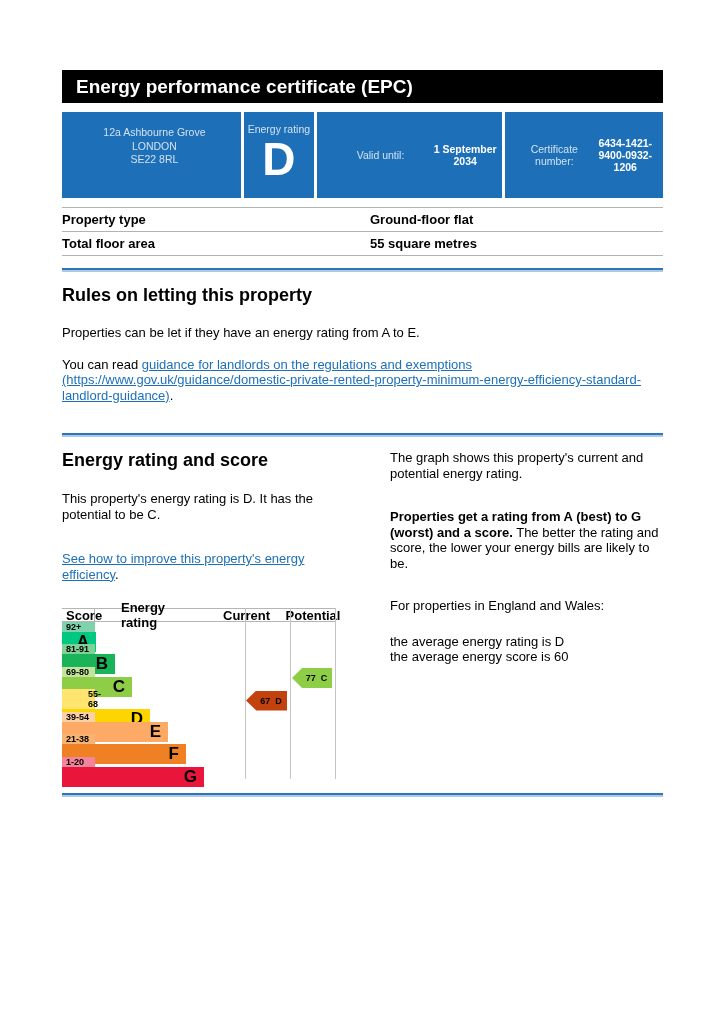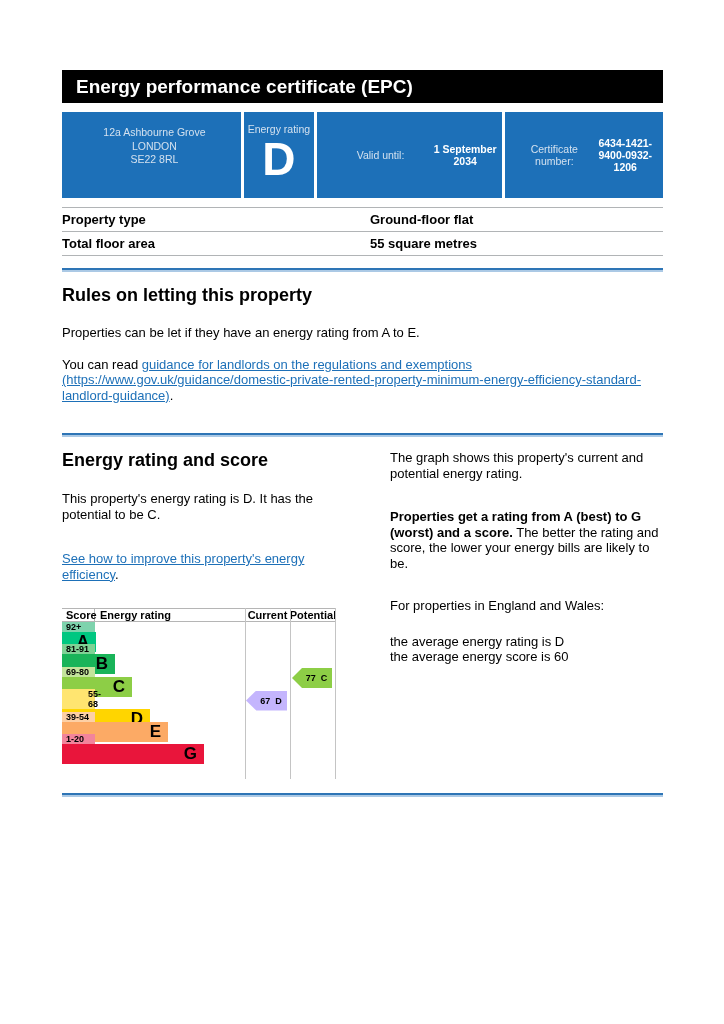--- a/index.html
+++ b/index.html
@@ -41,21 +41,21 @@
   .col-left .intro { margin-top:20px; }
   .col-left .improve { margin-top:29px; }
   .col-right .pbold { margin-top:28px; }
   .col-right .pfor { margin-top:27px; }
   .col-right .pavg { margin-top:20px; }
 
   
   .epc-chart { position:relative; width:274px; height:171px; margin-top:26px; }
   .chart-header { display:flex; align-items:stretch; height:14px; box-sizing:border-box;
                   border-top:1px solid #b5b5b5; border-bottom:1px solid #b5b5b5;
-                  font-weight:bold; font-size:11px; }
+                  font-weight:bold; font-size:13px;gap:21px; }
   .chart-header span { display:flex; align-items:center; }
   .ch-score { width:33px; padding-left:4px; box-sizing:border-box; border-right:1px solid #b5b5b5; }
   .ch-rating { flex:1; padding-left:5px; }
   .ch-current { width:45px; justify-content:center; }
   .ch-potential { width:46px; justify-content:center; }
   .band-row { display:flex; height:22.43px; box-sizing:border-box; border-bottom:1px solid #fff;flex-direction:column; }
   .band-row:last-child { border-bottom:none; }
   .score-cell { width:33px; box-sizing:border-box; padding-left:4px; font-weight:bold; font-size:9px;
                 display:flex; align-items:center; }
   .band-bar { display:flex; align-items:center; justify-content:flex-end; padding-right:7px;
@@ -146,28 +146,32 @@
               </div>
               <div class="band-row">
                 <span class="score-cell" style="background: rgb(255, 229, 112); padding-left: 26px;">55-68</span>
                 <span class="band-bar" style="background: rgb(255, 213, 0); width: 88px;">D</span>
               </div>
               <div class="band-row">
                 <span class="score-cell" style="background: rgb(253, 208, 165);">39-54</span>
                 <span class="band-bar" style="background: rgb(252, 170, 101); width: 106px;">E</span>
               </div>
               <div class="band-row">
+                <span class="score-cell" style="background: rgb(246, 179, 116);">21-38</span>
+                <span class="band-bar" style="background: rgb(239, 128, 35); width: 124px;">F</span>
+              </div>
+              <div class="band-row">
                 <span class="score-cell" style="background: rgb(242, 132, 155);">1-20</span>
                 <span class="band-bar" style="background: rgb(233, 21, 59); width: 142px;">G</span>
               </div>
             </div>
           <div class="v-line" style="left:183px;"></div>
           <div class="v-line" style="left:228px;"></div>
           <div class="v-line" style="left:273px;"></div>
-        <div class="epc-arrow" style="background: #c4b5fd; left: 184px; width: 41px; top: 82.505px;">
+        <div class="epc-arrow" style="background: #c2410c; left: 184px; width: 41px; top: 82.505px;">
               <span>67</span>
               <span>D</span>
             </div>
             <div class="epc-arrow" style="background: rgb(141, 206, 70); left: 230px; width: 40px; top: 60.075px;">
               <span>77</span>
               <span>C</span>
             </div>
           </div>
       </div>
 

